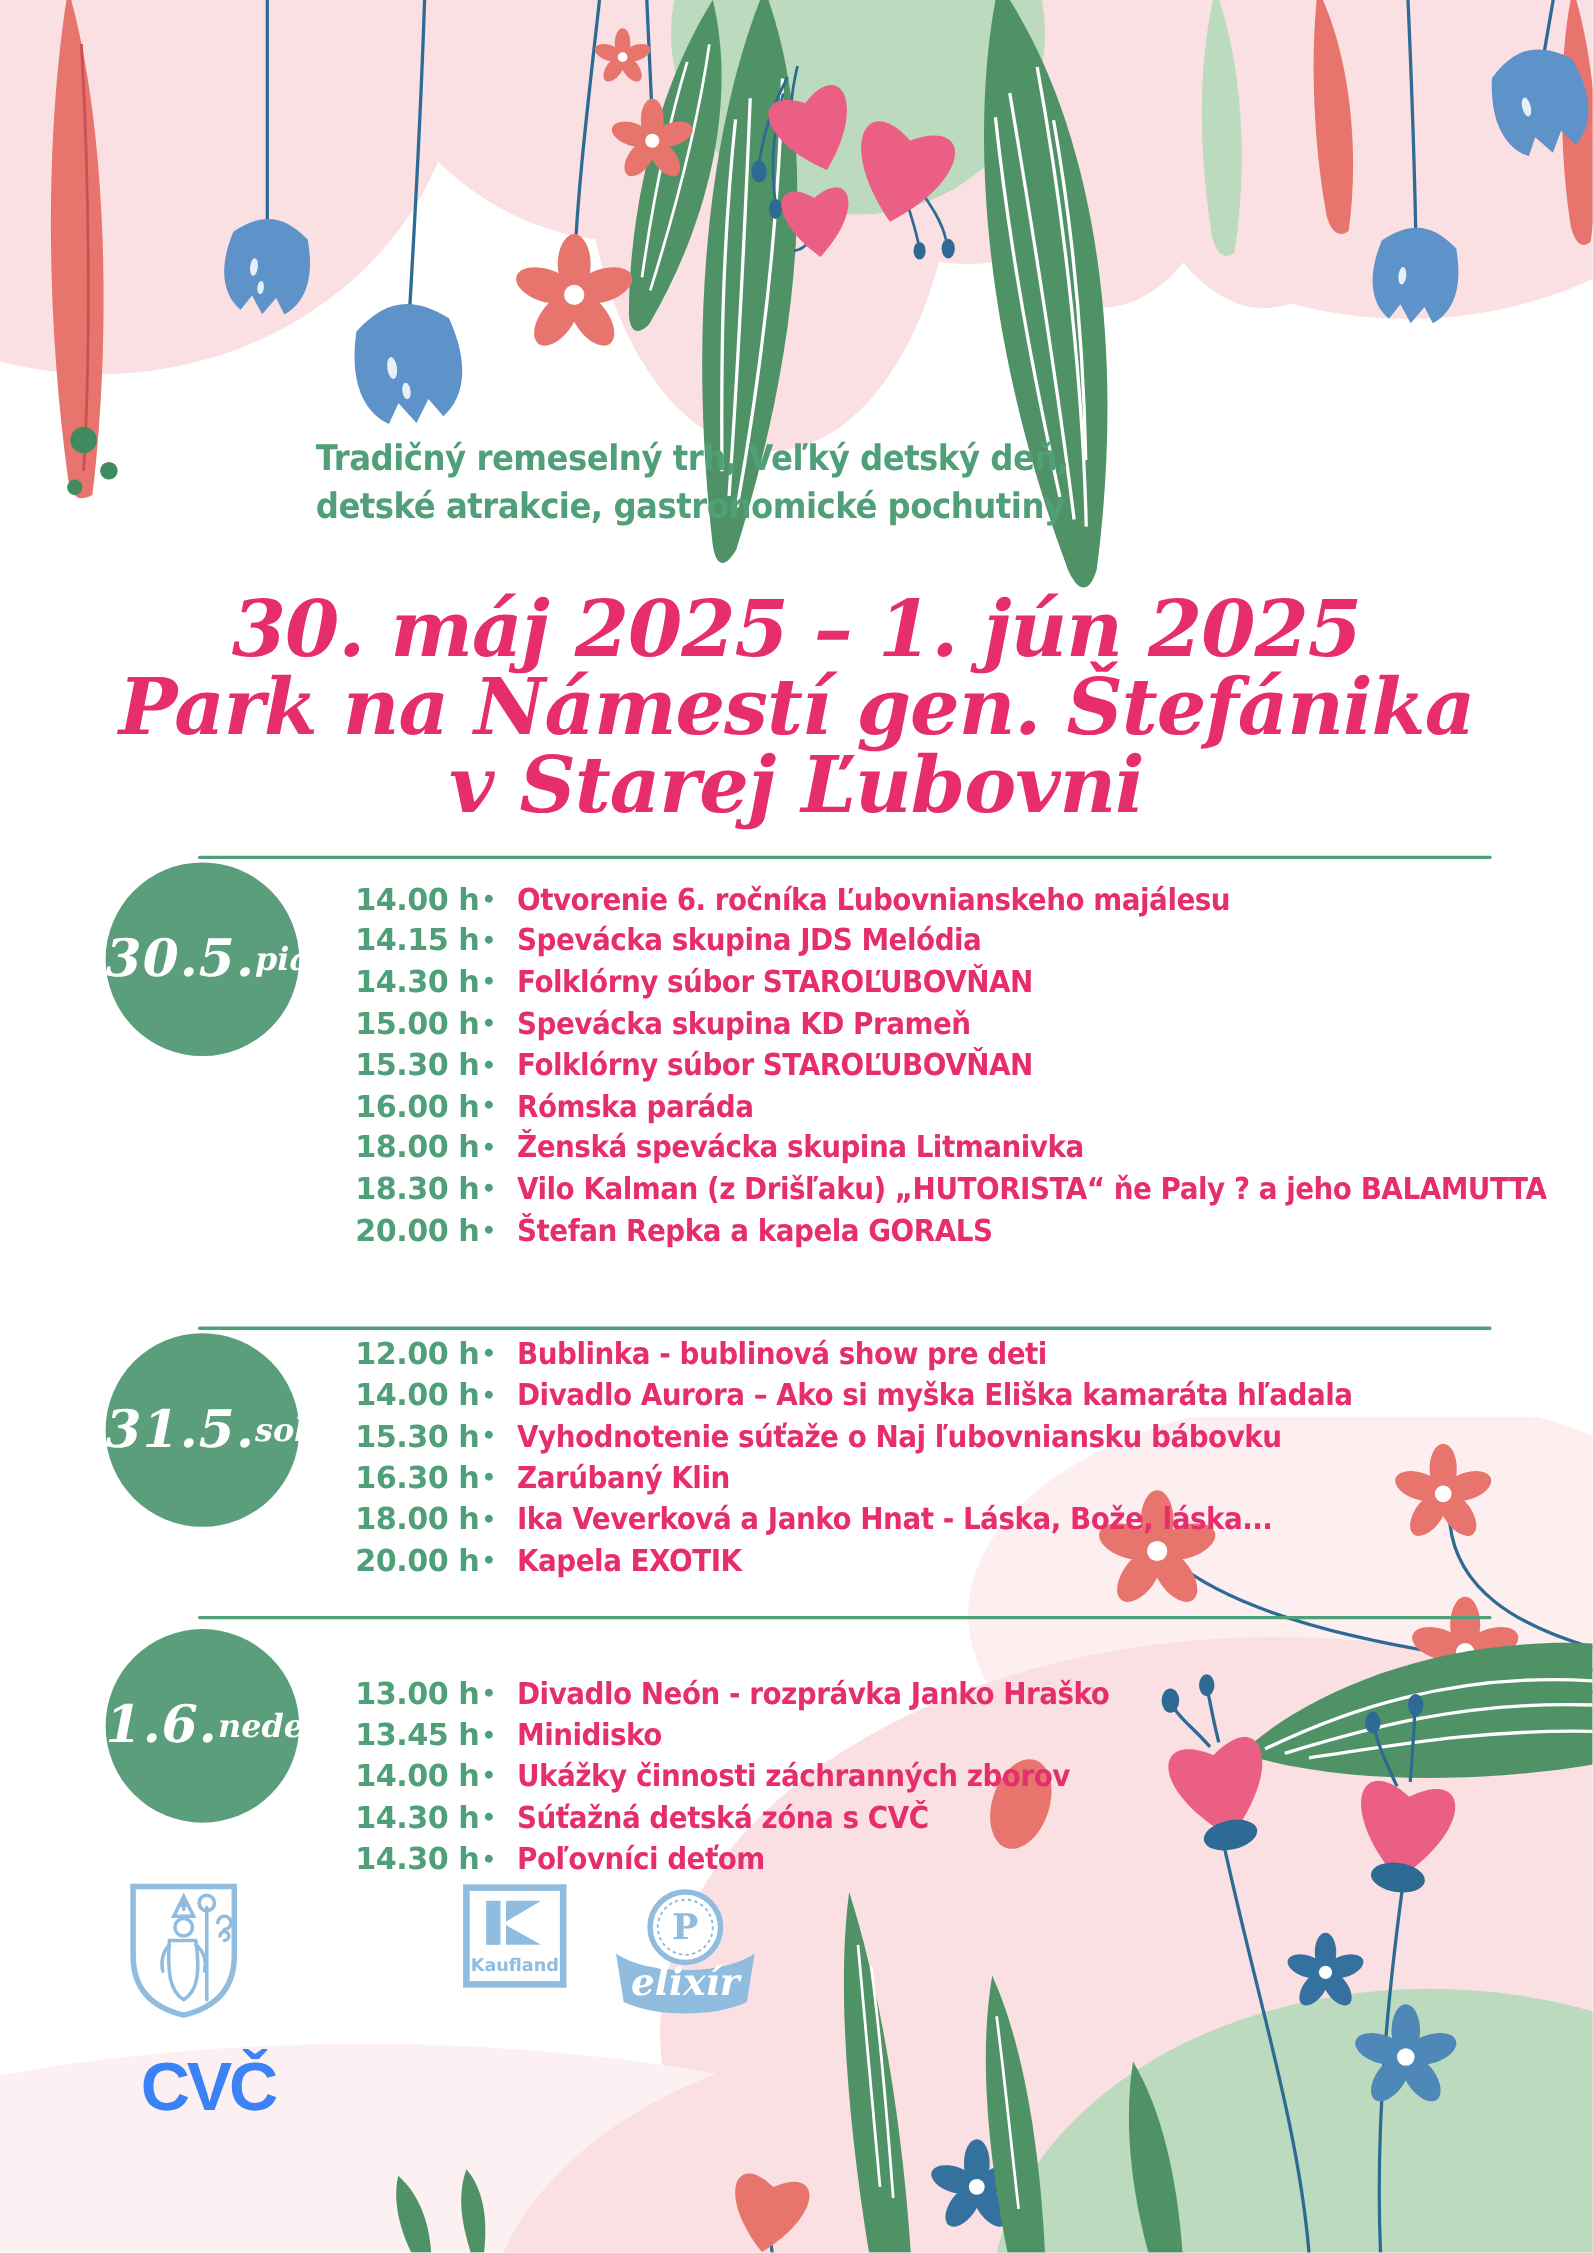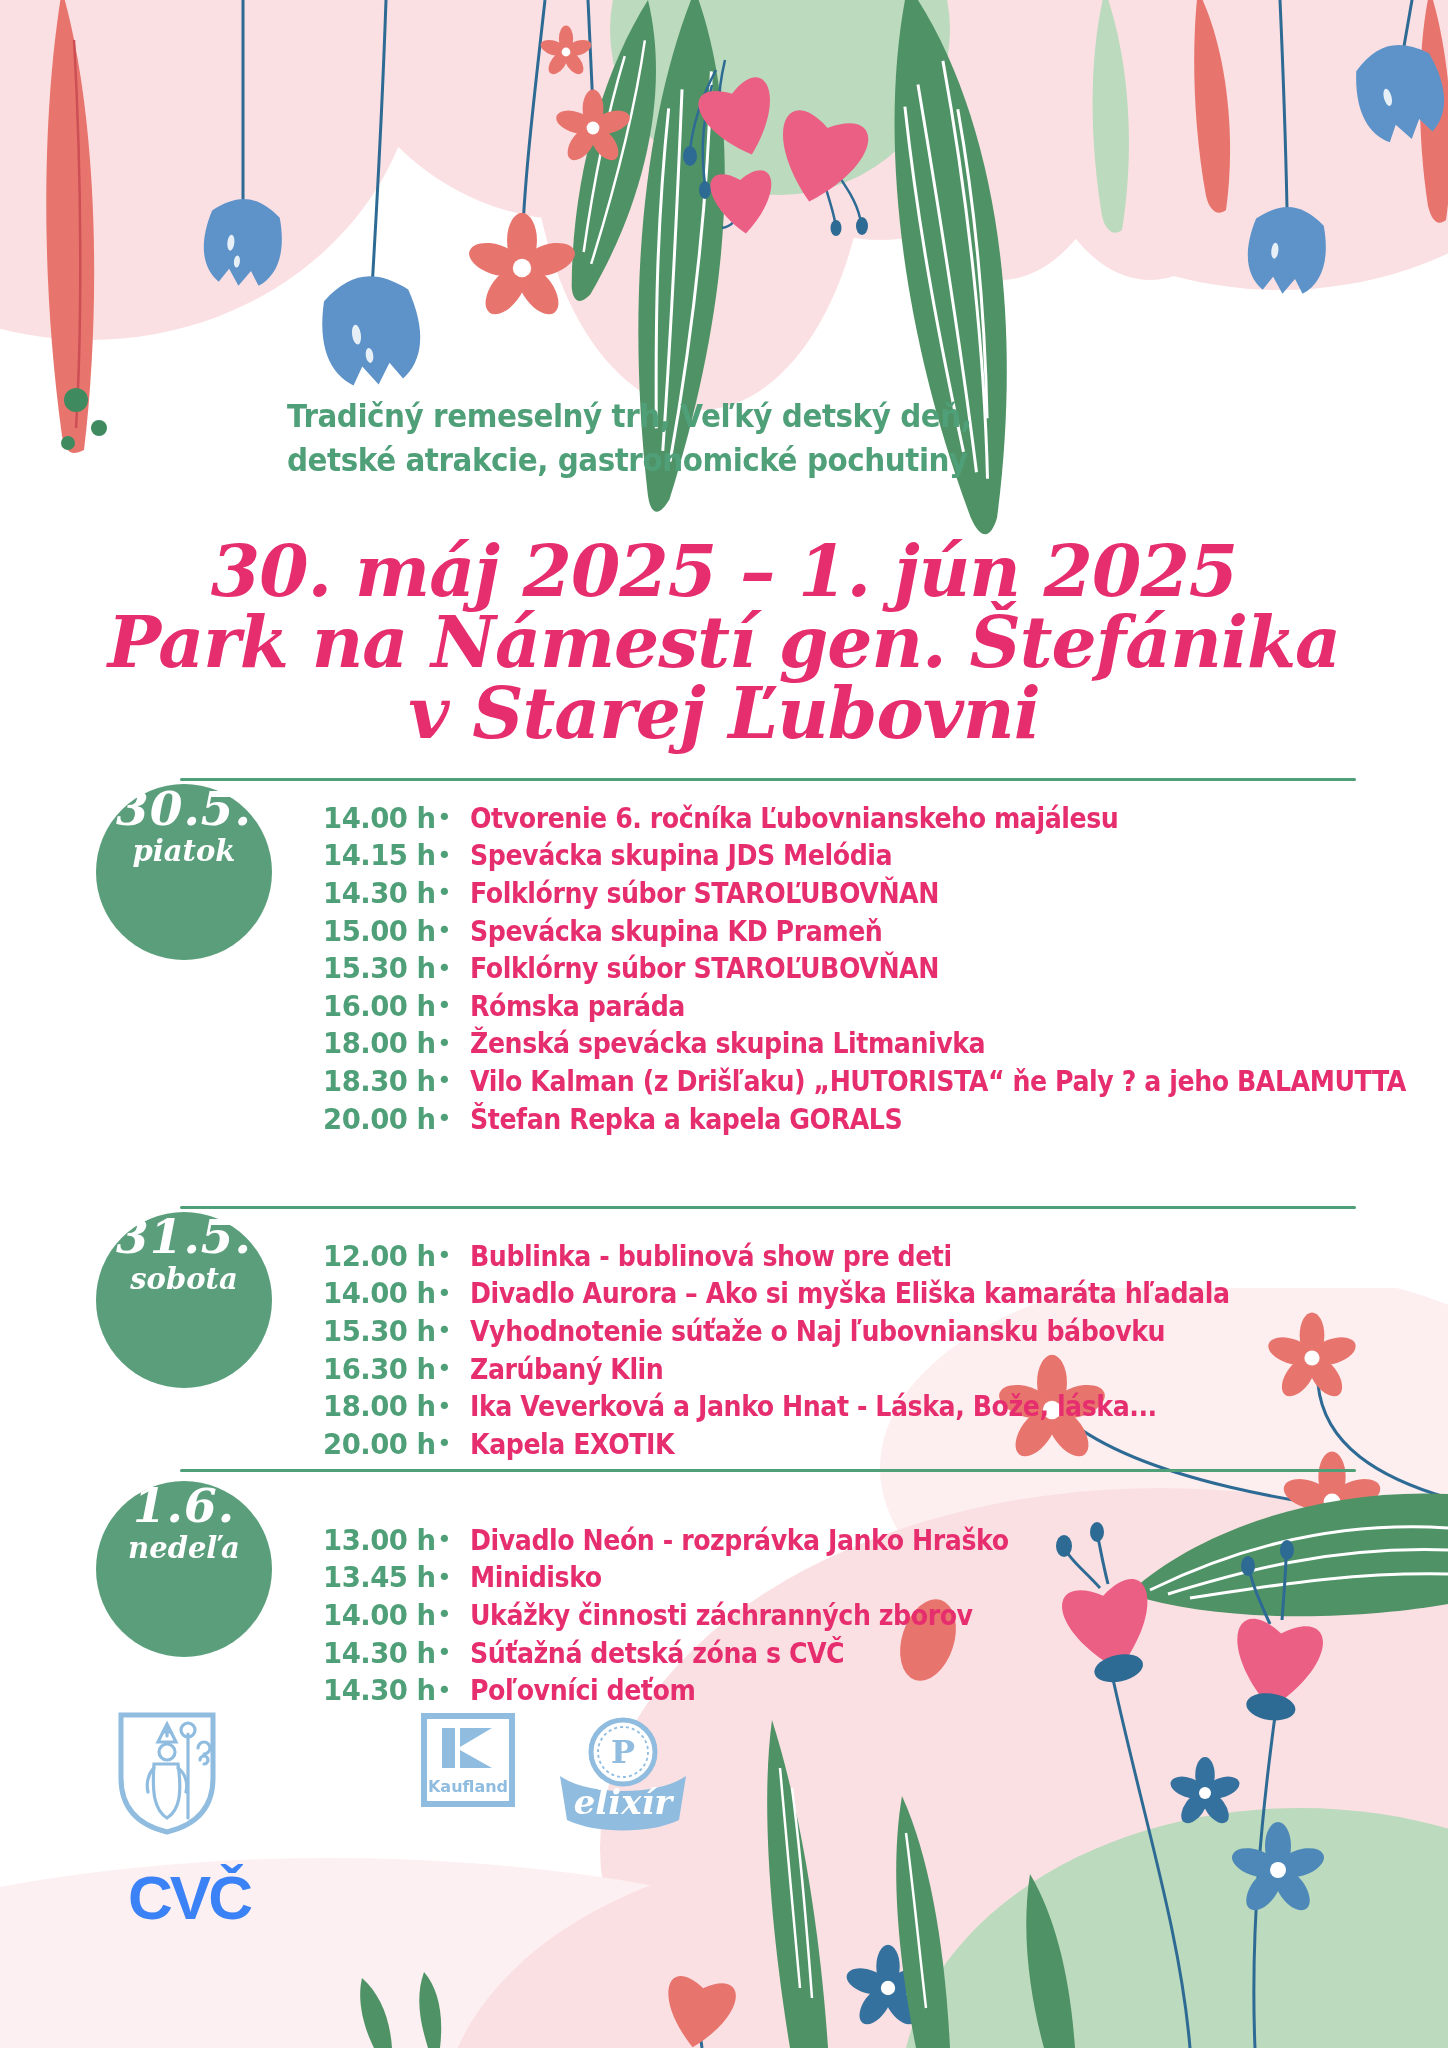--- a/index.html
+++ b/index.html
@@ -17,27 +17,27 @@
             font-size:32px;line-height:44px;letter-spacing:-0.5px;
             transform:scaleX(0.92);transform-origin:0 0;white-space:nowrap}
   .dateblock{position:absolute;top:536px;left:0;right:0;text-align:center;
              font-family:"DejaVu Serif",serif;font-style:italic;font-weight:700;
              color:#e62e6f;font-size:71px;line-height:71px;letter-spacing:-1px;white-space:nowrap}
 
   .sec{position:absolute;left:0;right:0}
   .s1{top:778px}.s2{top:1206px}.s3{top:1469px}
   .rule{position:absolute;top:0;left:180px;right:92px;height:3px;background:#4f9f78;border-radius:2px}
   .badge{position:absolute;left:96px;top:6px;width:176px;height:176px;border-radius:50%;
-         background:#5a9e7c;color:#fff;display:flex;flex-direction:column;align-items:center;
+         background:#5a9e7c;color:#fff;display:flex;flex-direction:row;align-items:center;
          justify-content:flex-start;font-family:"DejaVu Serif",serif;font-style:italic;font-weight:700}
   .s3 .badge{top:12px}
   .bdate{font-size:47px;line-height:50px;letter-spacing:1px}
   .bday{font-size:29px;line-height:34px}
   .events{position:absolute;left:323px;margin:0;padding:0;list-style:none}
-  .s1 .events{top:21px}.s2 .events{top:31px}.s3 .events{top:52px}
+  .s1 .events{top:21px}.s2 .events{top:6px}.s3 .events{top:52px}
   .row{display:flex;height:37.6px;align-items:center;white-space:nowrap}
   .time{width:112px;font-weight:700;font-size:27.5px;color:#4f9f78;letter-spacing:-0.5px}
   .dot{font-size:25px;color:#4f9f78;margin:0 18px 0 2px}
   .etitle{font-weight:700;font-size:27.5px;color:#e62e6f;letter-spacing:-0.5px;
           transform:scaleX(0.92);transform-origin:0 50%}
 
   .sponsor{position:absolute;z-index:2}
   .los-text{margin-top:2px;text-align:center;color:#8fbcdf;font-size:15px;line-height:18px;
             font-weight:700;letter-spacing:0.5px}
   .cvc{font-size:62px;font-weight:700;color:#3b82f6;letter-spacing:-3px;

